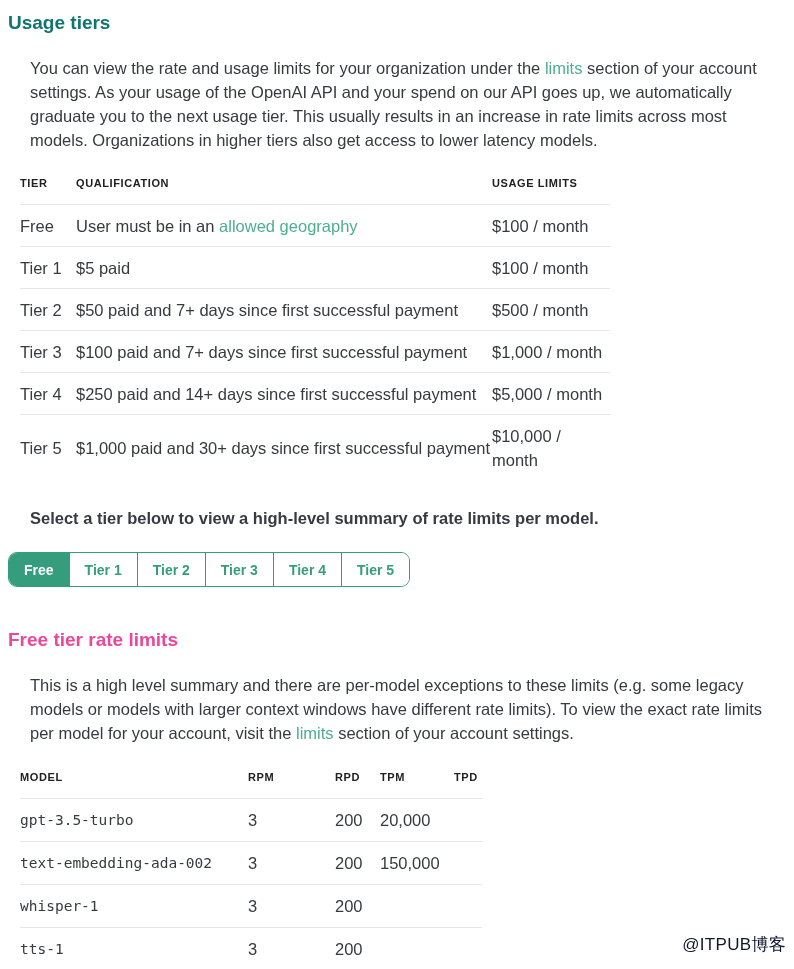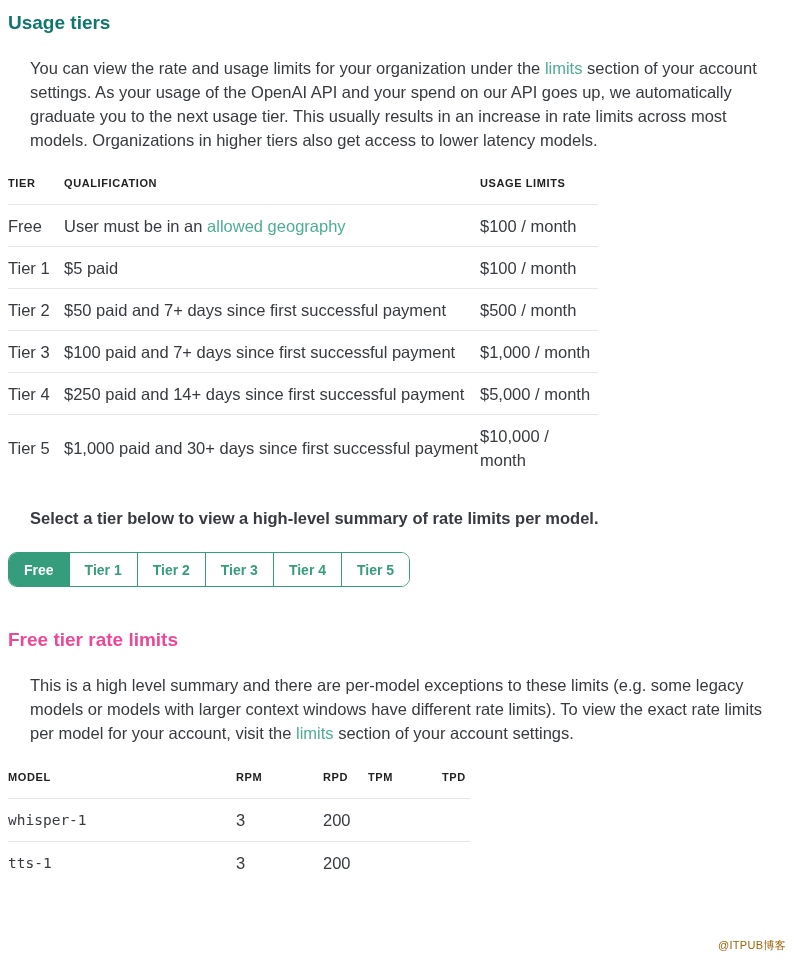--- a/index.html
+++ b/index.html
@@ -18,21 +18,21 @@
   }
   h2.section-title {
     font-size: 19px; line-height: 22px; font-weight: 700; color: #ec4899;
     margin-top: 42px;
   }
   p.body-text { margin-top: 22px; margin-left: 22px; }
   p.intro-1 { max-width: 752px; }
   p.intro-2 { max-width: 778px; }
   a.link { color: var(--link, #4dae91); text-decoration: none; cursor: pointer; }
 
-  table { border-collapse: collapse; table-layout: fixed; }
+  table { border-collapse: collapse; table-layout: fixed; margin-left: 12px; }
   th {
     text-align: left; font-size: 11px; letter-spacing: 0.6px;
     font-weight: 700; color: #202123; text-transform: uppercase;
     padding: 0 0 9px 0; border-bottom: 1px solid #e5e6e8;
   }
   td {
     padding: 8.5px 0; border-bottom: 1px solid #e5e6e8;
     vertical-align: middle; font-size: 16.5px; line-height: 24px;
   }
   tr:last-child td { border-bottom: none; }
@@ -67,21 +67,21 @@
     color: var(--accent, #359d7b);
     font-family: "Liberation Sans", "DejaVu Sans", sans-serif;
     font-size: 14px; font-weight: 700;
     height: 33px; padding: 0 15px; min-width: 54px;
   }
   .tab:first-child { border-left: none; }
   .tab.active { background: var(--accent, #359d7b); color: #ffffff; }
 
   .watermark {
     position: absolute; right: 8px; bottom: 12px;
-    font-size: 11px; color: #a16207; letter-spacing: 0.3px;
+    font-size: 17px; color: #0f172a; letter-spacing: 0.3px;
   }
 </style>
 </head>
 <body>
 
 
 
 <h1 class="page-title">Usage tiers</h1>
 
 <p class="body-text intro-1"><span>You can view the rate and usage limits for your organization under the </span><a class="link" href="#">limits</a><span> section of your account settings. As your usage of the OpenAI API and your spend on our API goes up, we automatically graduate you to the next usage tier. This usually results in an increase in rate limits across most models. Organizations in higher tiers also get access to lower latency models.</span></p>
@@ -160,20 +160,34 @@
       <tr>
         <th>Model</th>
         <th>RPM</th>
         <th>RPD</th>
         <th>TPM</th>
         <th>TPD</th>
       </tr>
     </thead>
   <tbody>
       <tr>
+        <td class="model-cell">gpt-3.5-turbo</td>
+        <td>3</td>
+        <td>200</td>
+        <td>20,000</td>
+        <td></td>
+      </tr>
+      <tr>
+        <td class="model-cell">text-embedding-ada-002</td>
+        <td>3</td>
+        <td>200</td>
+        <td>150,000</td>
+        <td></td>
+      </tr>
+      <tr>
         <td class="model-cell">whisper-1</td>
         <td>3</td>
         <td>200</td>
         <td></td>
         <td></td>
       </tr>
       <tr>
         <td class="model-cell">tts-1</td>
         <td>3</td>
         <td>200</td>

